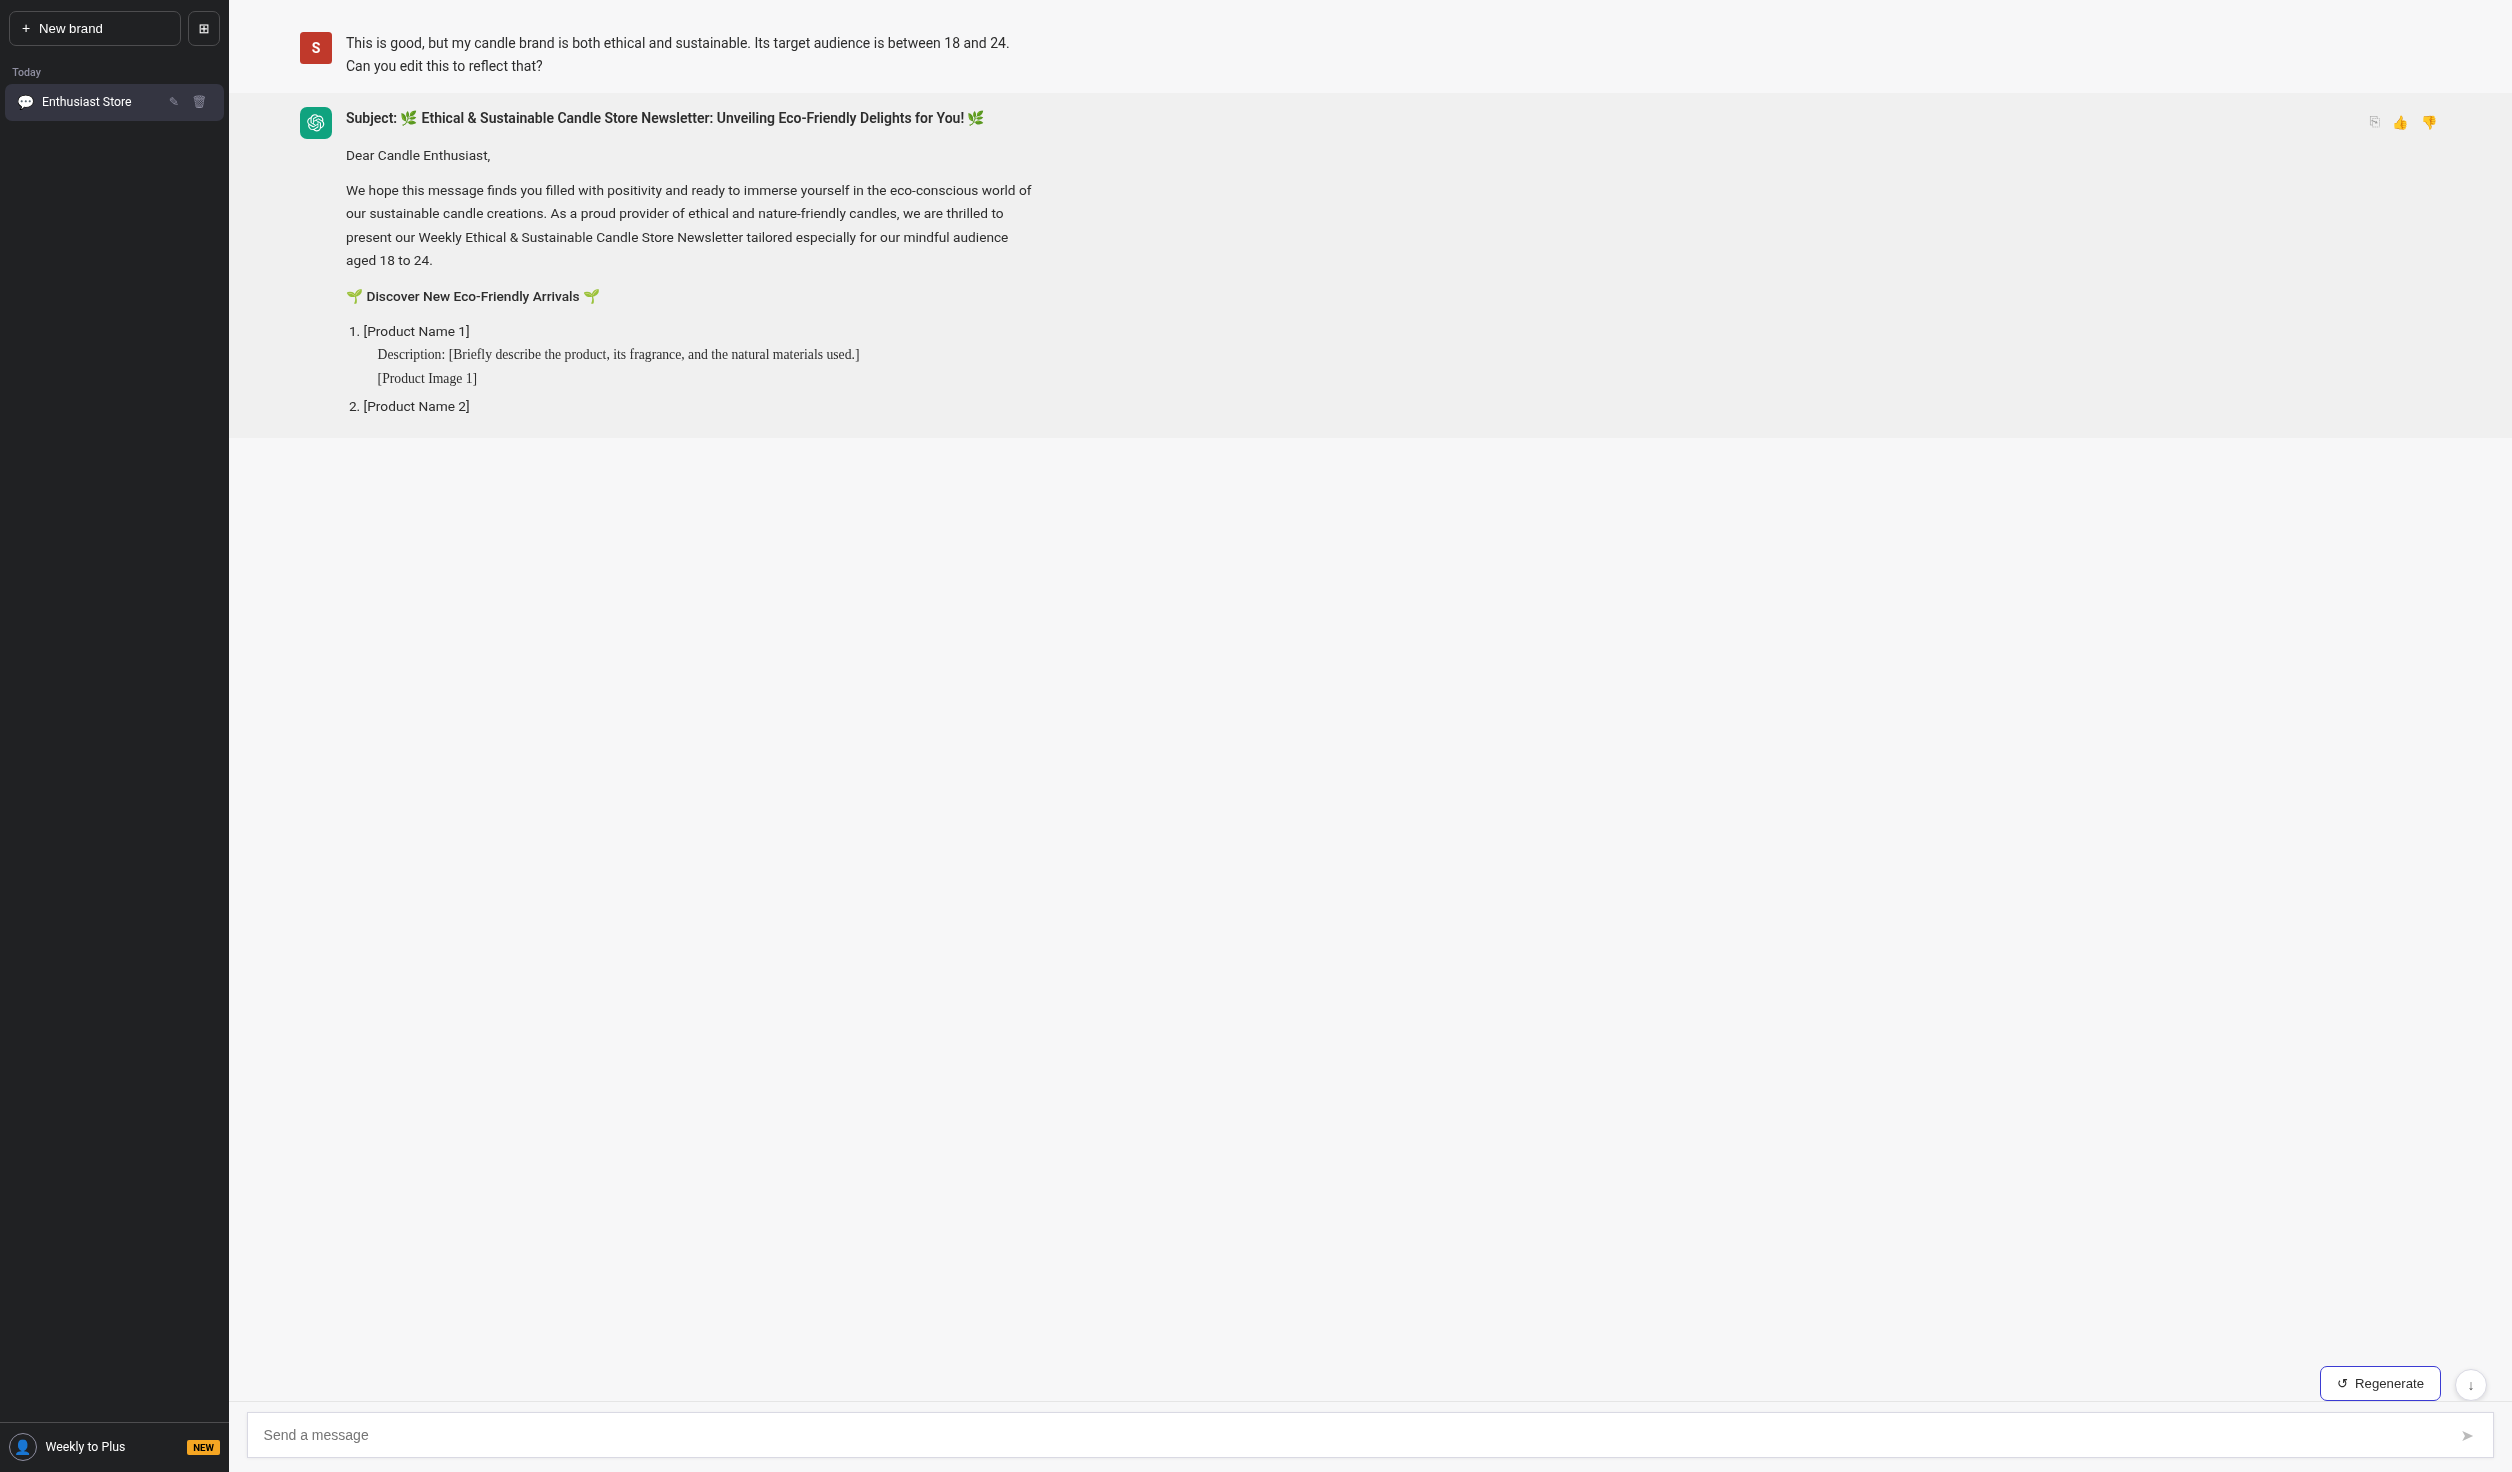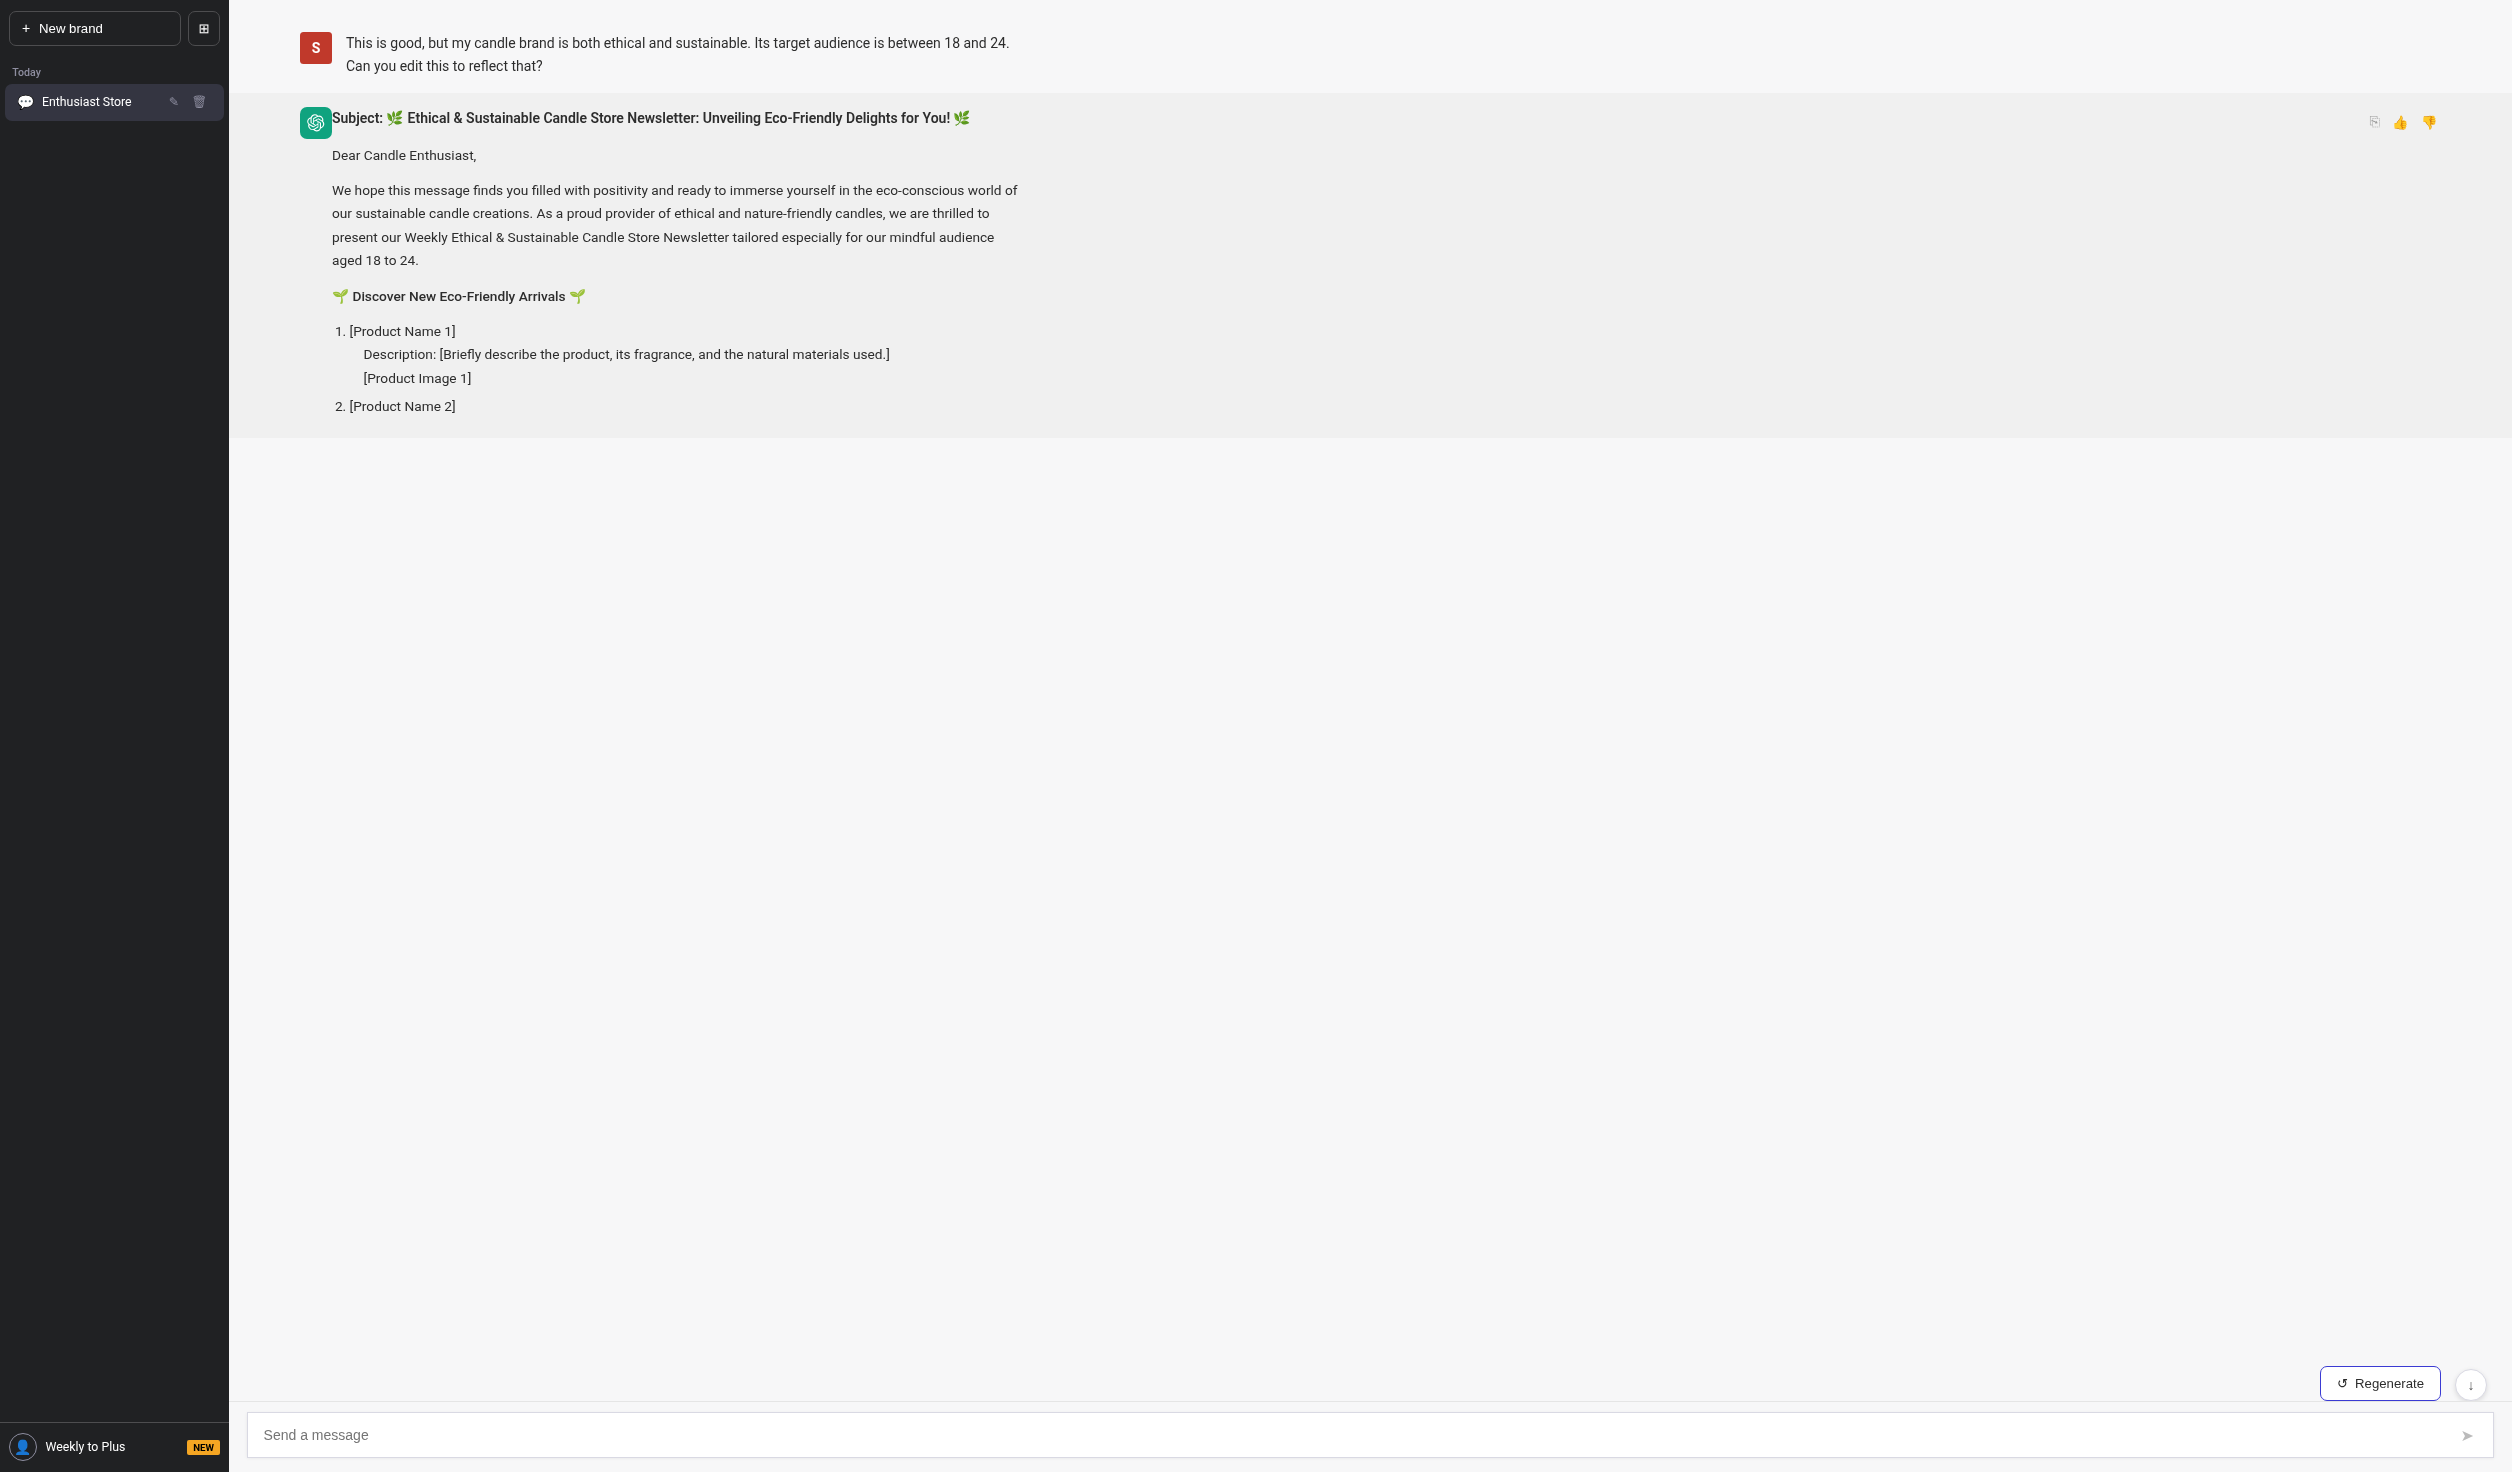--- a/index.html
+++ b/index.html
@@ -233,20 +233,21 @@
       cursor: pointer;
       padding: 3.5px;
       border-radius: 3.5px;
       font-size: 13.2px;
     }
 
     .response-header {
       display: flex;
       align-items: flex-start;
       width: 100%;
+      gap: 14px;
     }
 
     .subject-line {
       font-weight: 600;
       font-size: 14px;
       line-height: 1.6;
       margin-bottom: 14px;
     }
 
     .response-body p {
@@ -271,20 +272,21 @@
       line-height: 1.7;
       color: #2d2d2d;
       margin-bottom: 5.3px;
     }
 
     .product-desc {
       margin-left: 14px;
       font-size: 13.7px;
       line-height: 1.7;
       color: #2d2d2d;
+      font-family: Liberation Serif, serif;
     }
 
     
     .chat-input-area {
       padding: 10.6px 17.6px 14px;
       background: #f7f7f8;
       border-top: 0.9px solid #e5e5e5;
       display: flex;
       align-items: center;
       gap: 8.8px;

